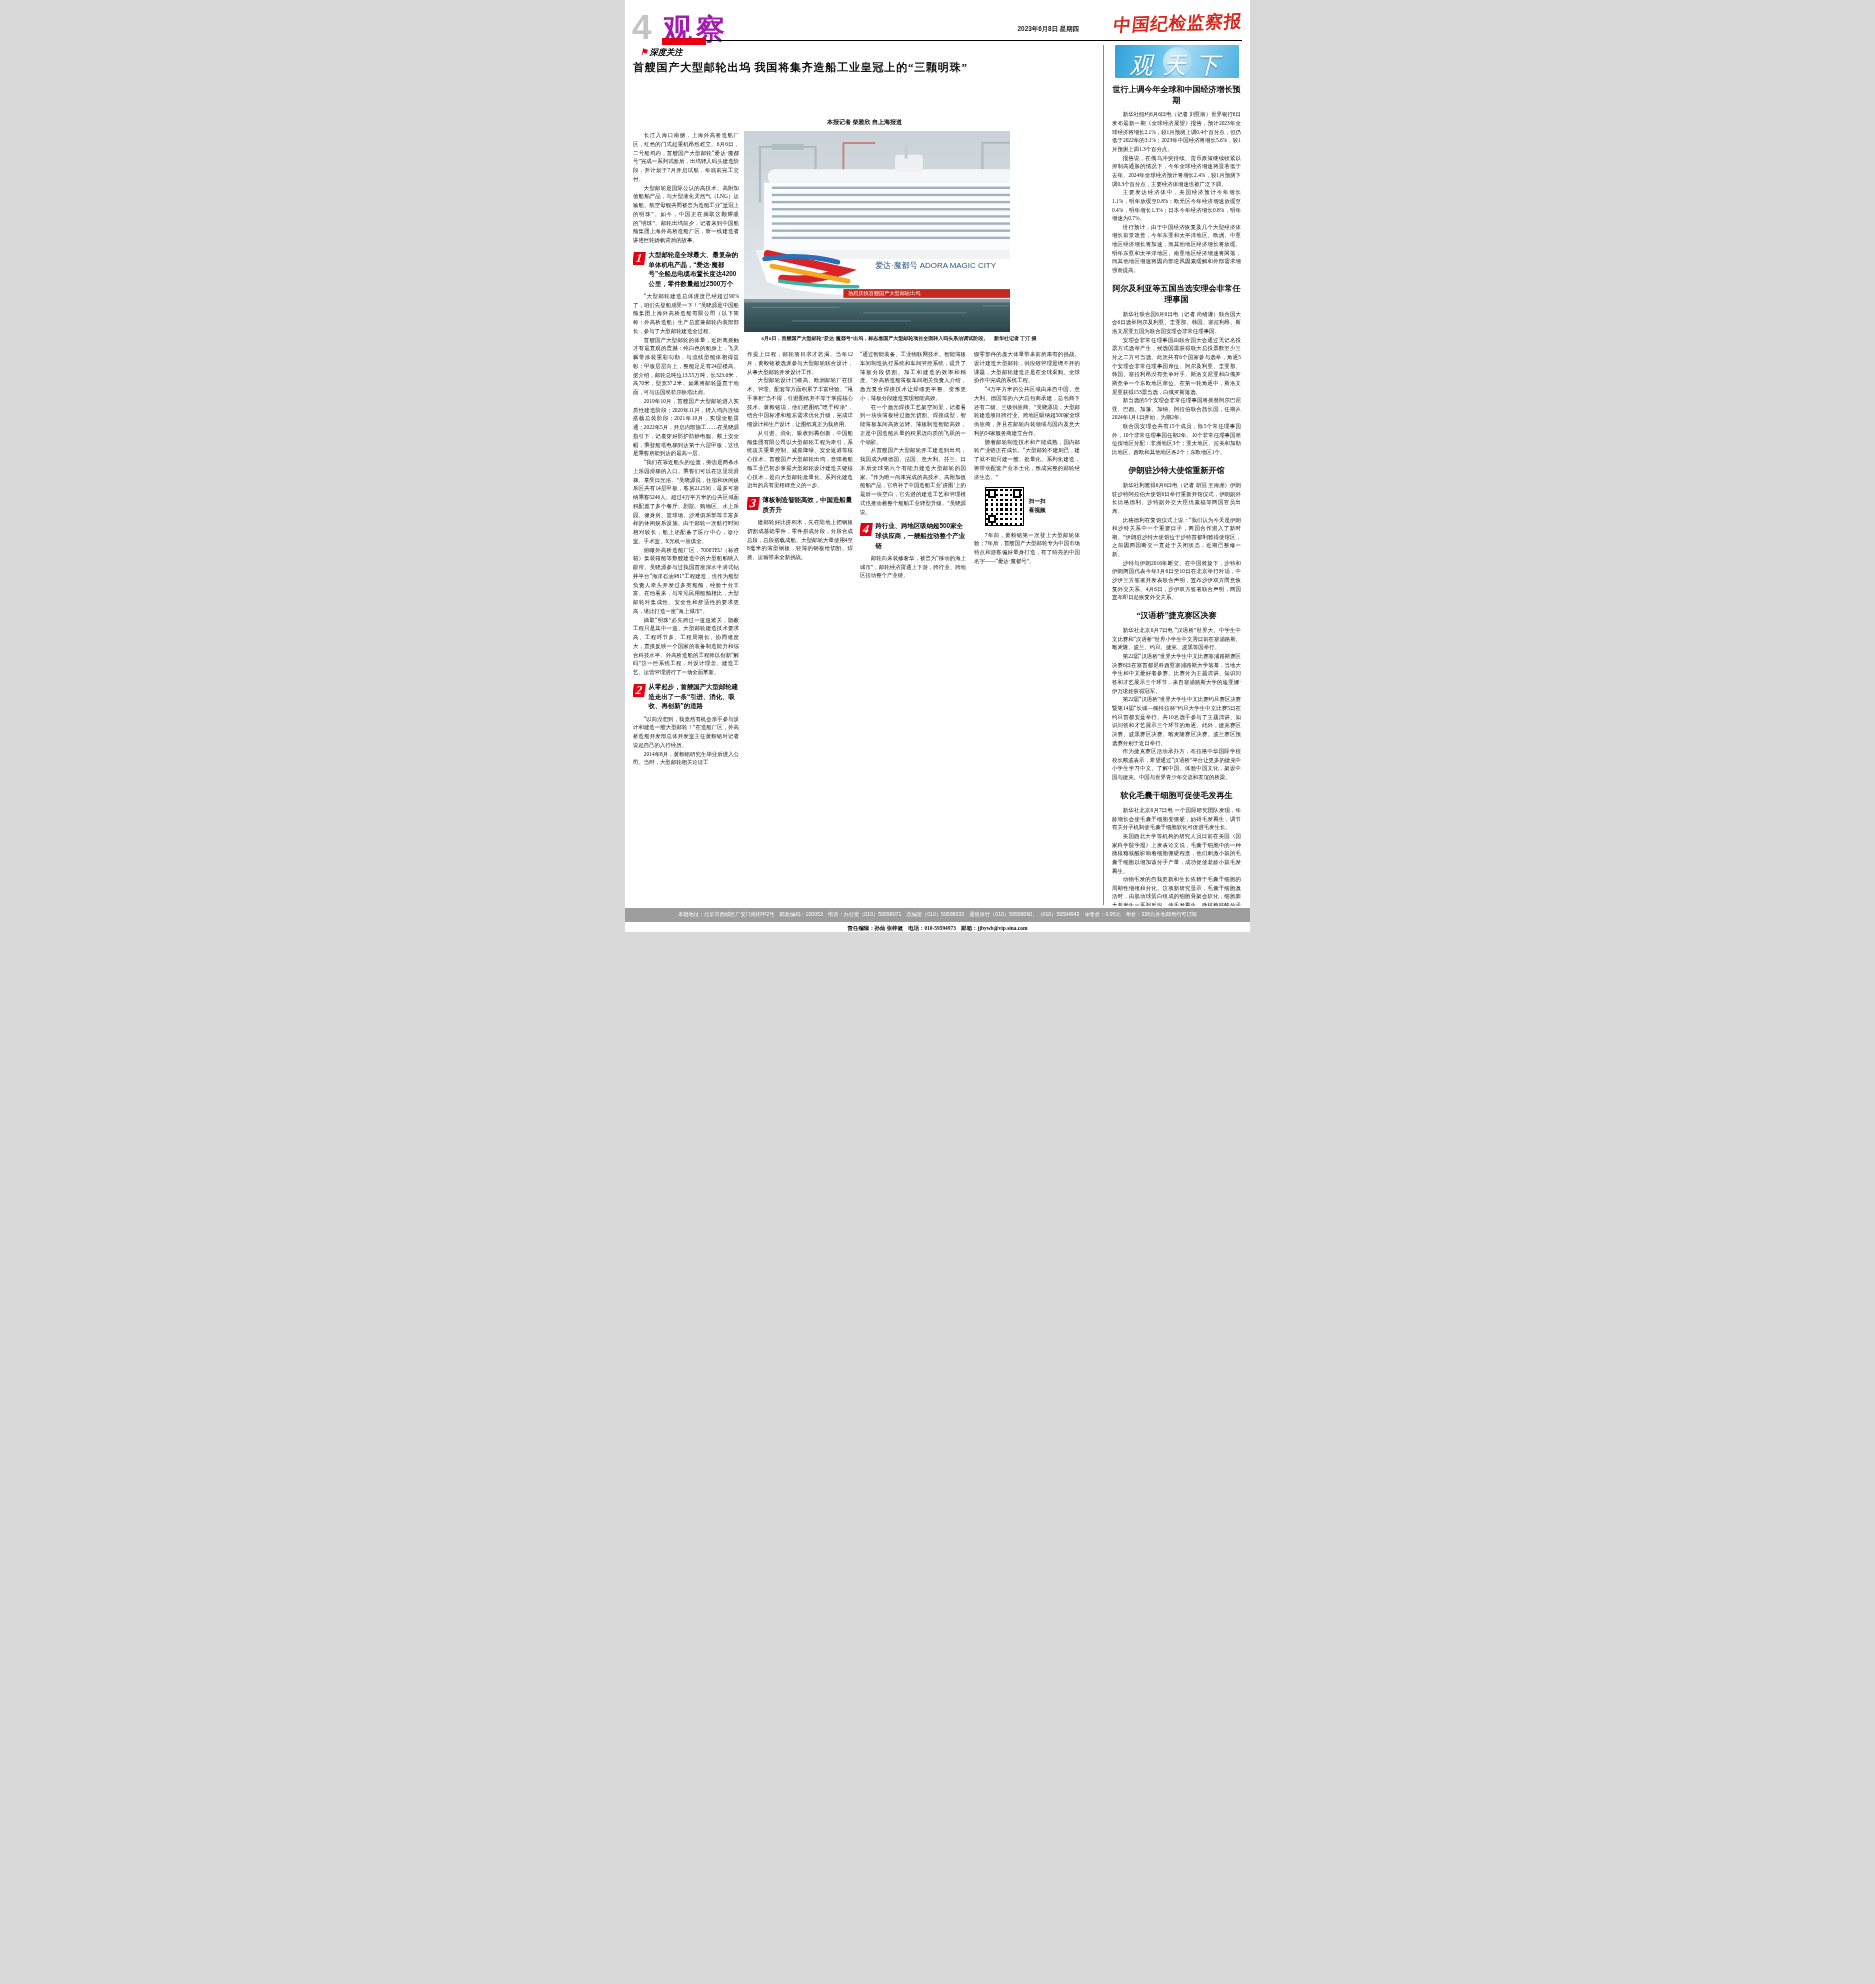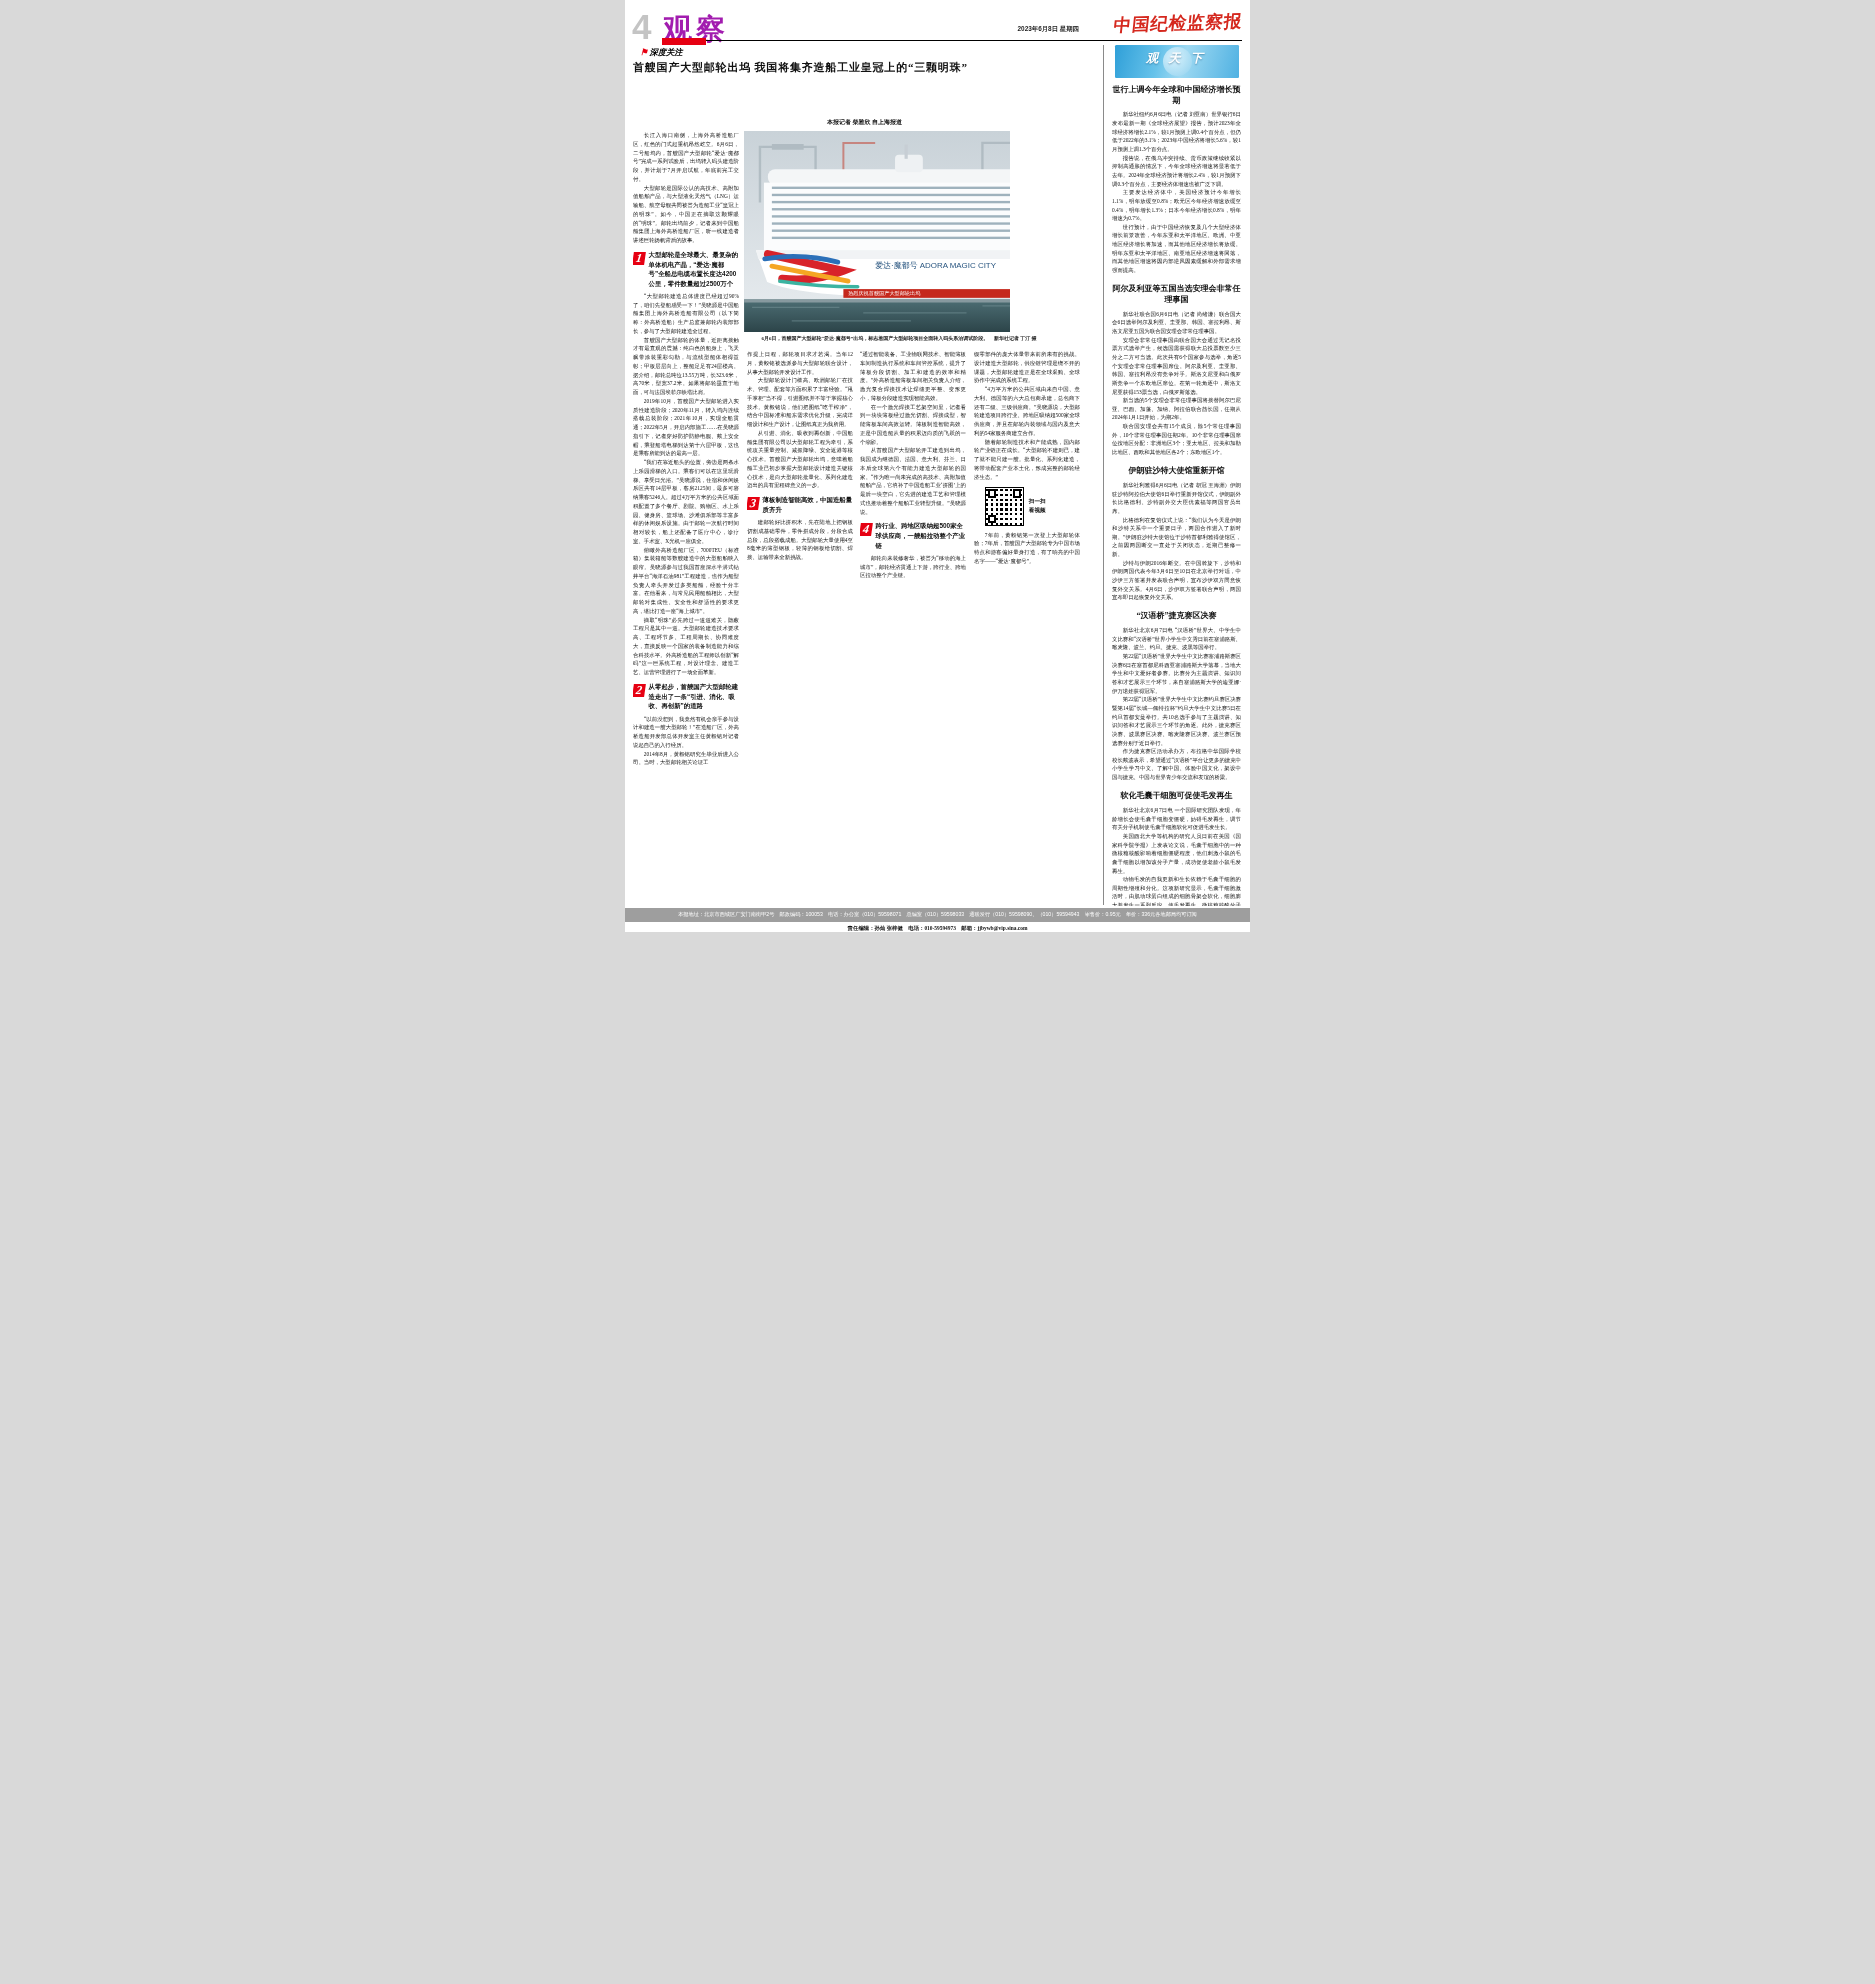--- a/index.html
+++ b/index.html
@@ -56,21 +56,21 @@
   
   .divider-v{position:absolute;left:478px;top:45px;width:0.4px;height:860px;background:#8a8a8a;}
   .sidebar{position:absolute;left:487px;top:44px;width:129px;height:862px;overflow:hidden;}
   .sb-banner{position:relative;width:124px;height:33px;margin:0.8px auto 7.1px auto;border-radius:1.2px;
      background:linear-gradient(105deg,#2f9fd8 0%,#66c2ea 35%,#9ed9f2 55%,#4fb1e2 100%);overflow:hidden;}
   .sb-banner .globe{position:absolute;left:48px;top:2.4px;width:29px;height:29px;border-radius:50%;
      background:radial-gradient(circle at 35% 35%,#e8f7ff 0%,#bfe6f7 45%,#8fd0ee 100%);opacity:.85;}
   .sb-banner .ring{position:absolute;left:-12px;top:-16px;width:151px;height:67px;border:0.8px solid rgba(255,255,255,.35);
      border-radius:50%;}
   .sb-banner .txt{position:absolute;left:0;top:5.6px;width:100%;text-align:center;color:#fff;
-     font-size:12px;font-weight:bold;font-style:italic;letter-spacing:10.3px;text-indent:6.4px;
+     font-size:23px;font-weight:normal;font-style:italic;letter-spacing:10.3px;text-indent:6.4px;
      text-shadow:0 0.8px 1.6px rgba(0,60,100,.45);}
   .sb-article{margin-bottom:9.5px;}
   .sb-article h2{margin:0 0 4px 0;font-size:8px;line-height:1.35;text-align:center;font-weight:bold;
      letter-spacing:0;}
   .sb-article p{margin:0;font-size:5.4px;line-height:1.6;text-align:justify;text-indent:2em;}
   
   .footer-bar{position:absolute;left:0;top:908px;width:625px;height:13.5px;background:#9e9e9e;
      color:#fff;font-size:5.2px;line-height:13.5px;text-align:center;font-family:"Liberation Sans",sans-serif;}
   .footer-line2{position:absolute;left:0;top:925px;width:625px;text-align:center;font-size:5.4px;font-weight:bold;}
 </style>

